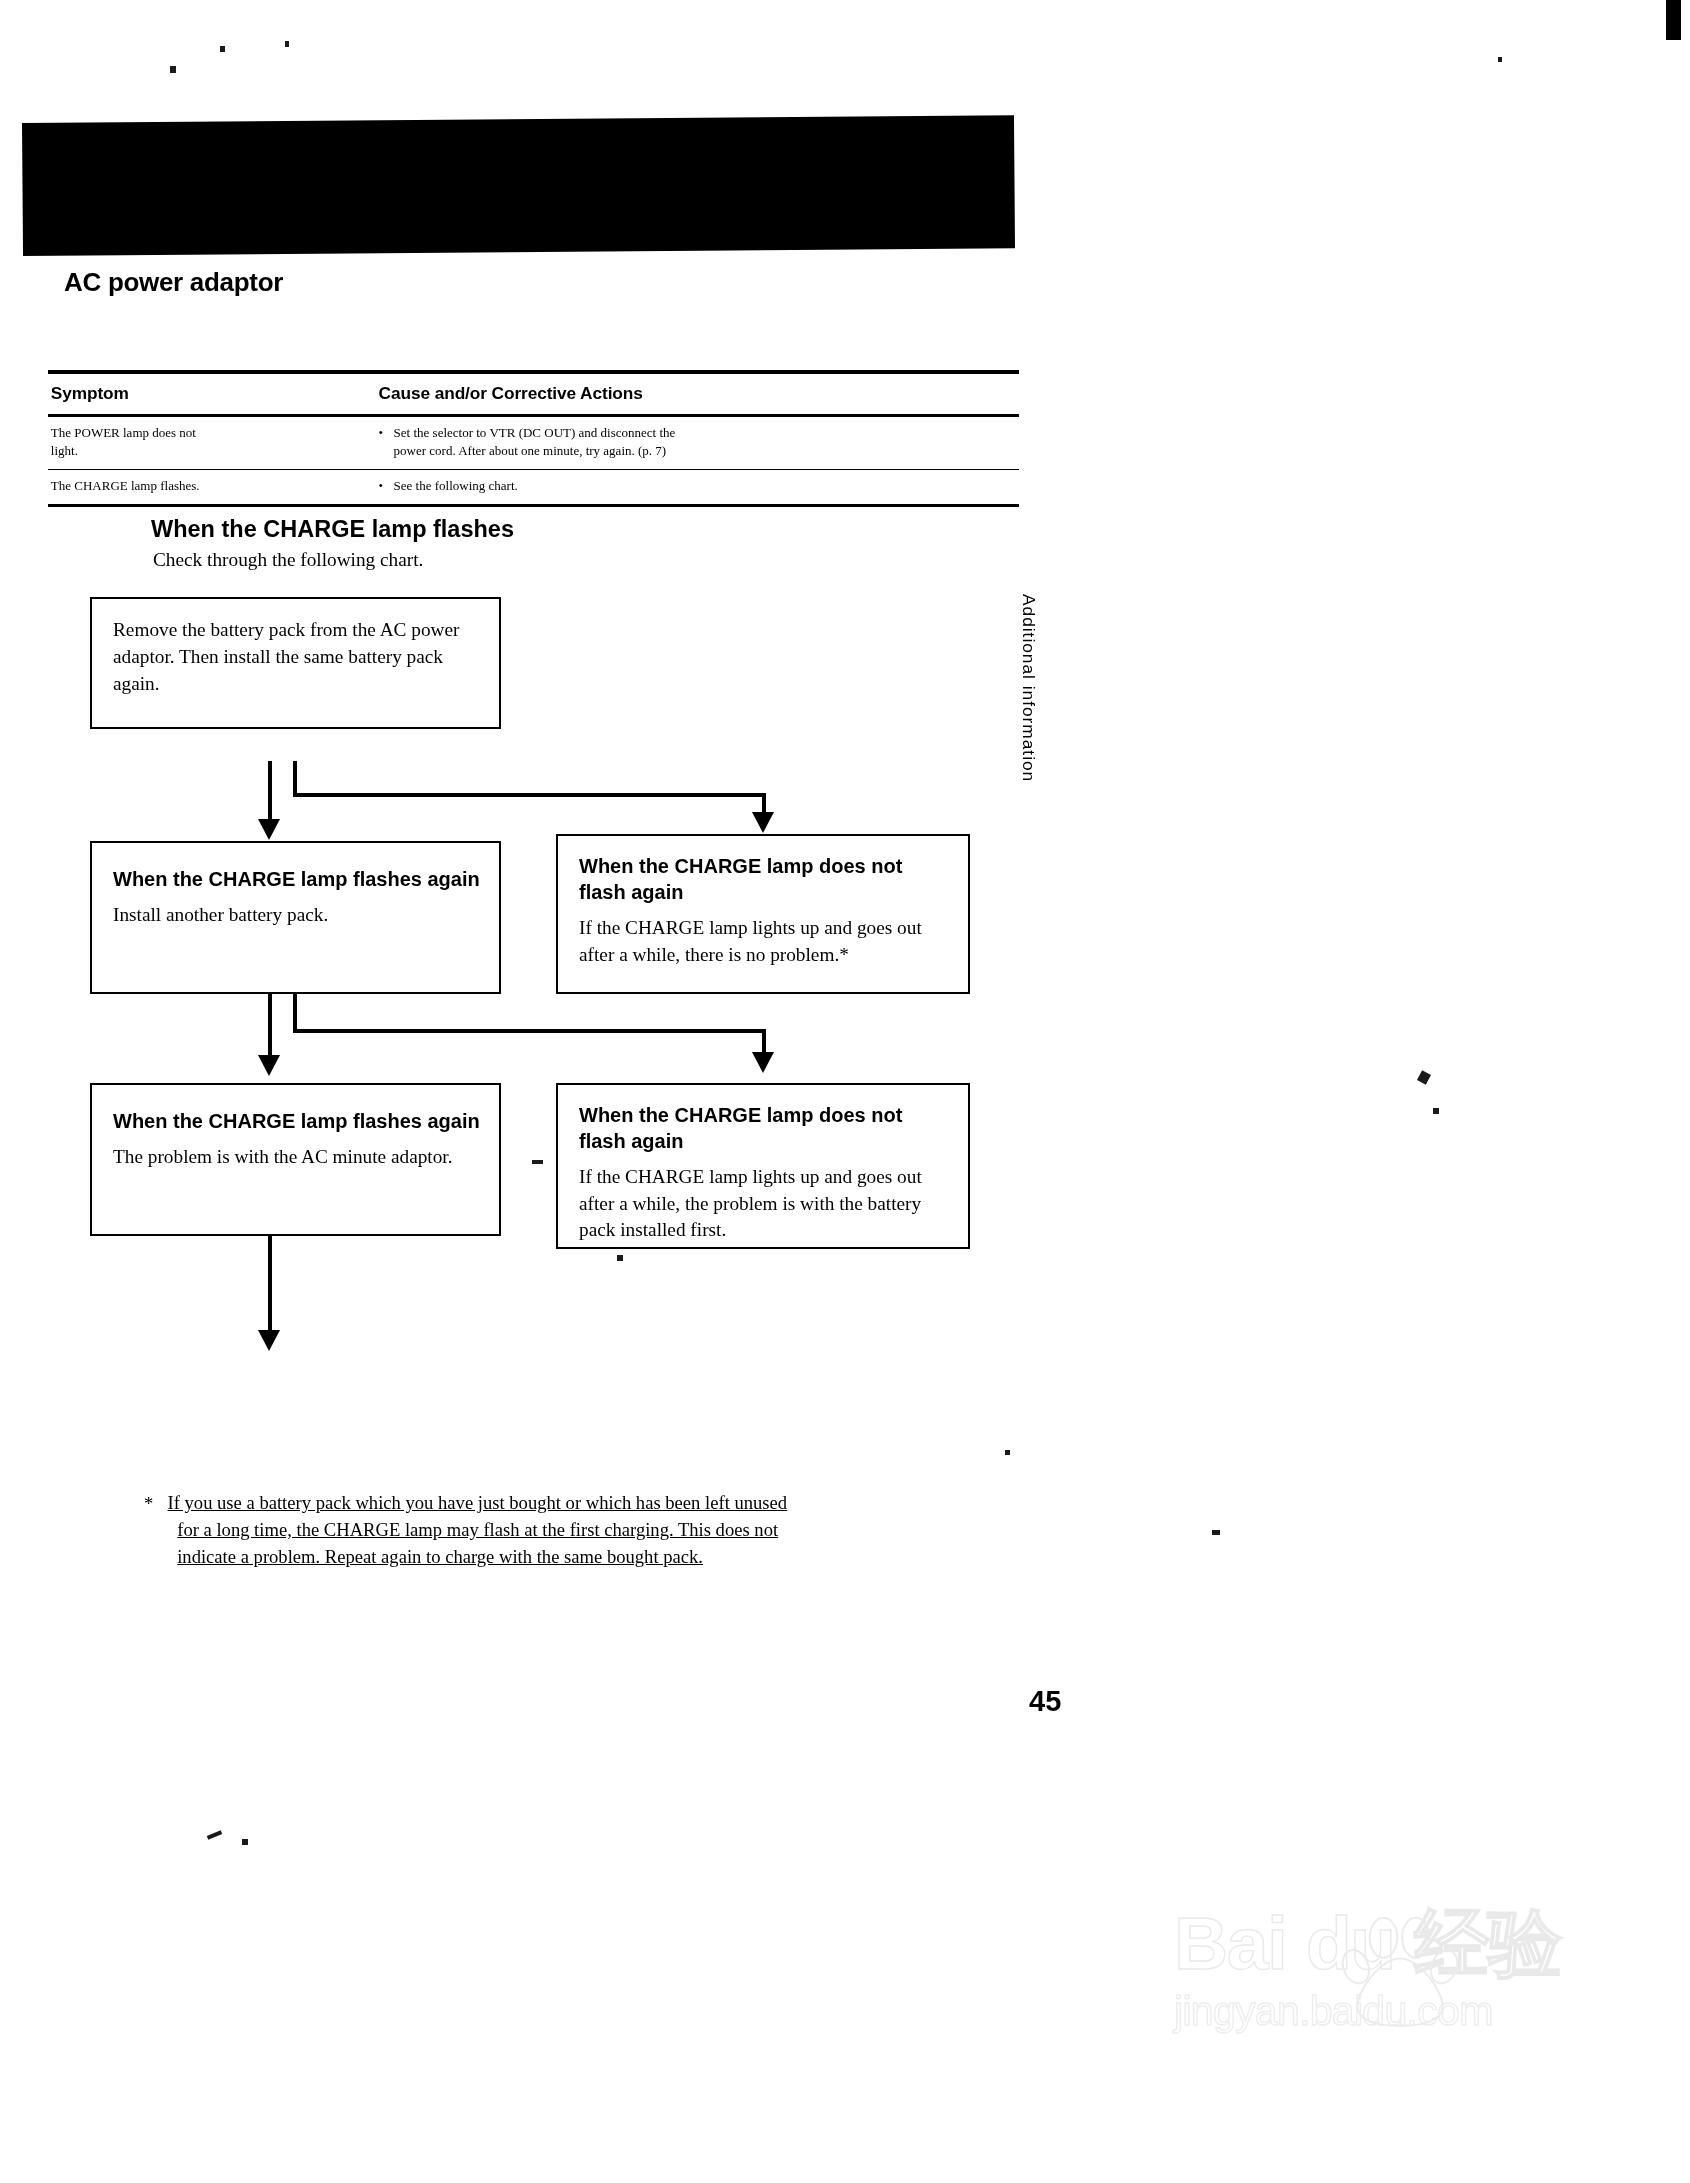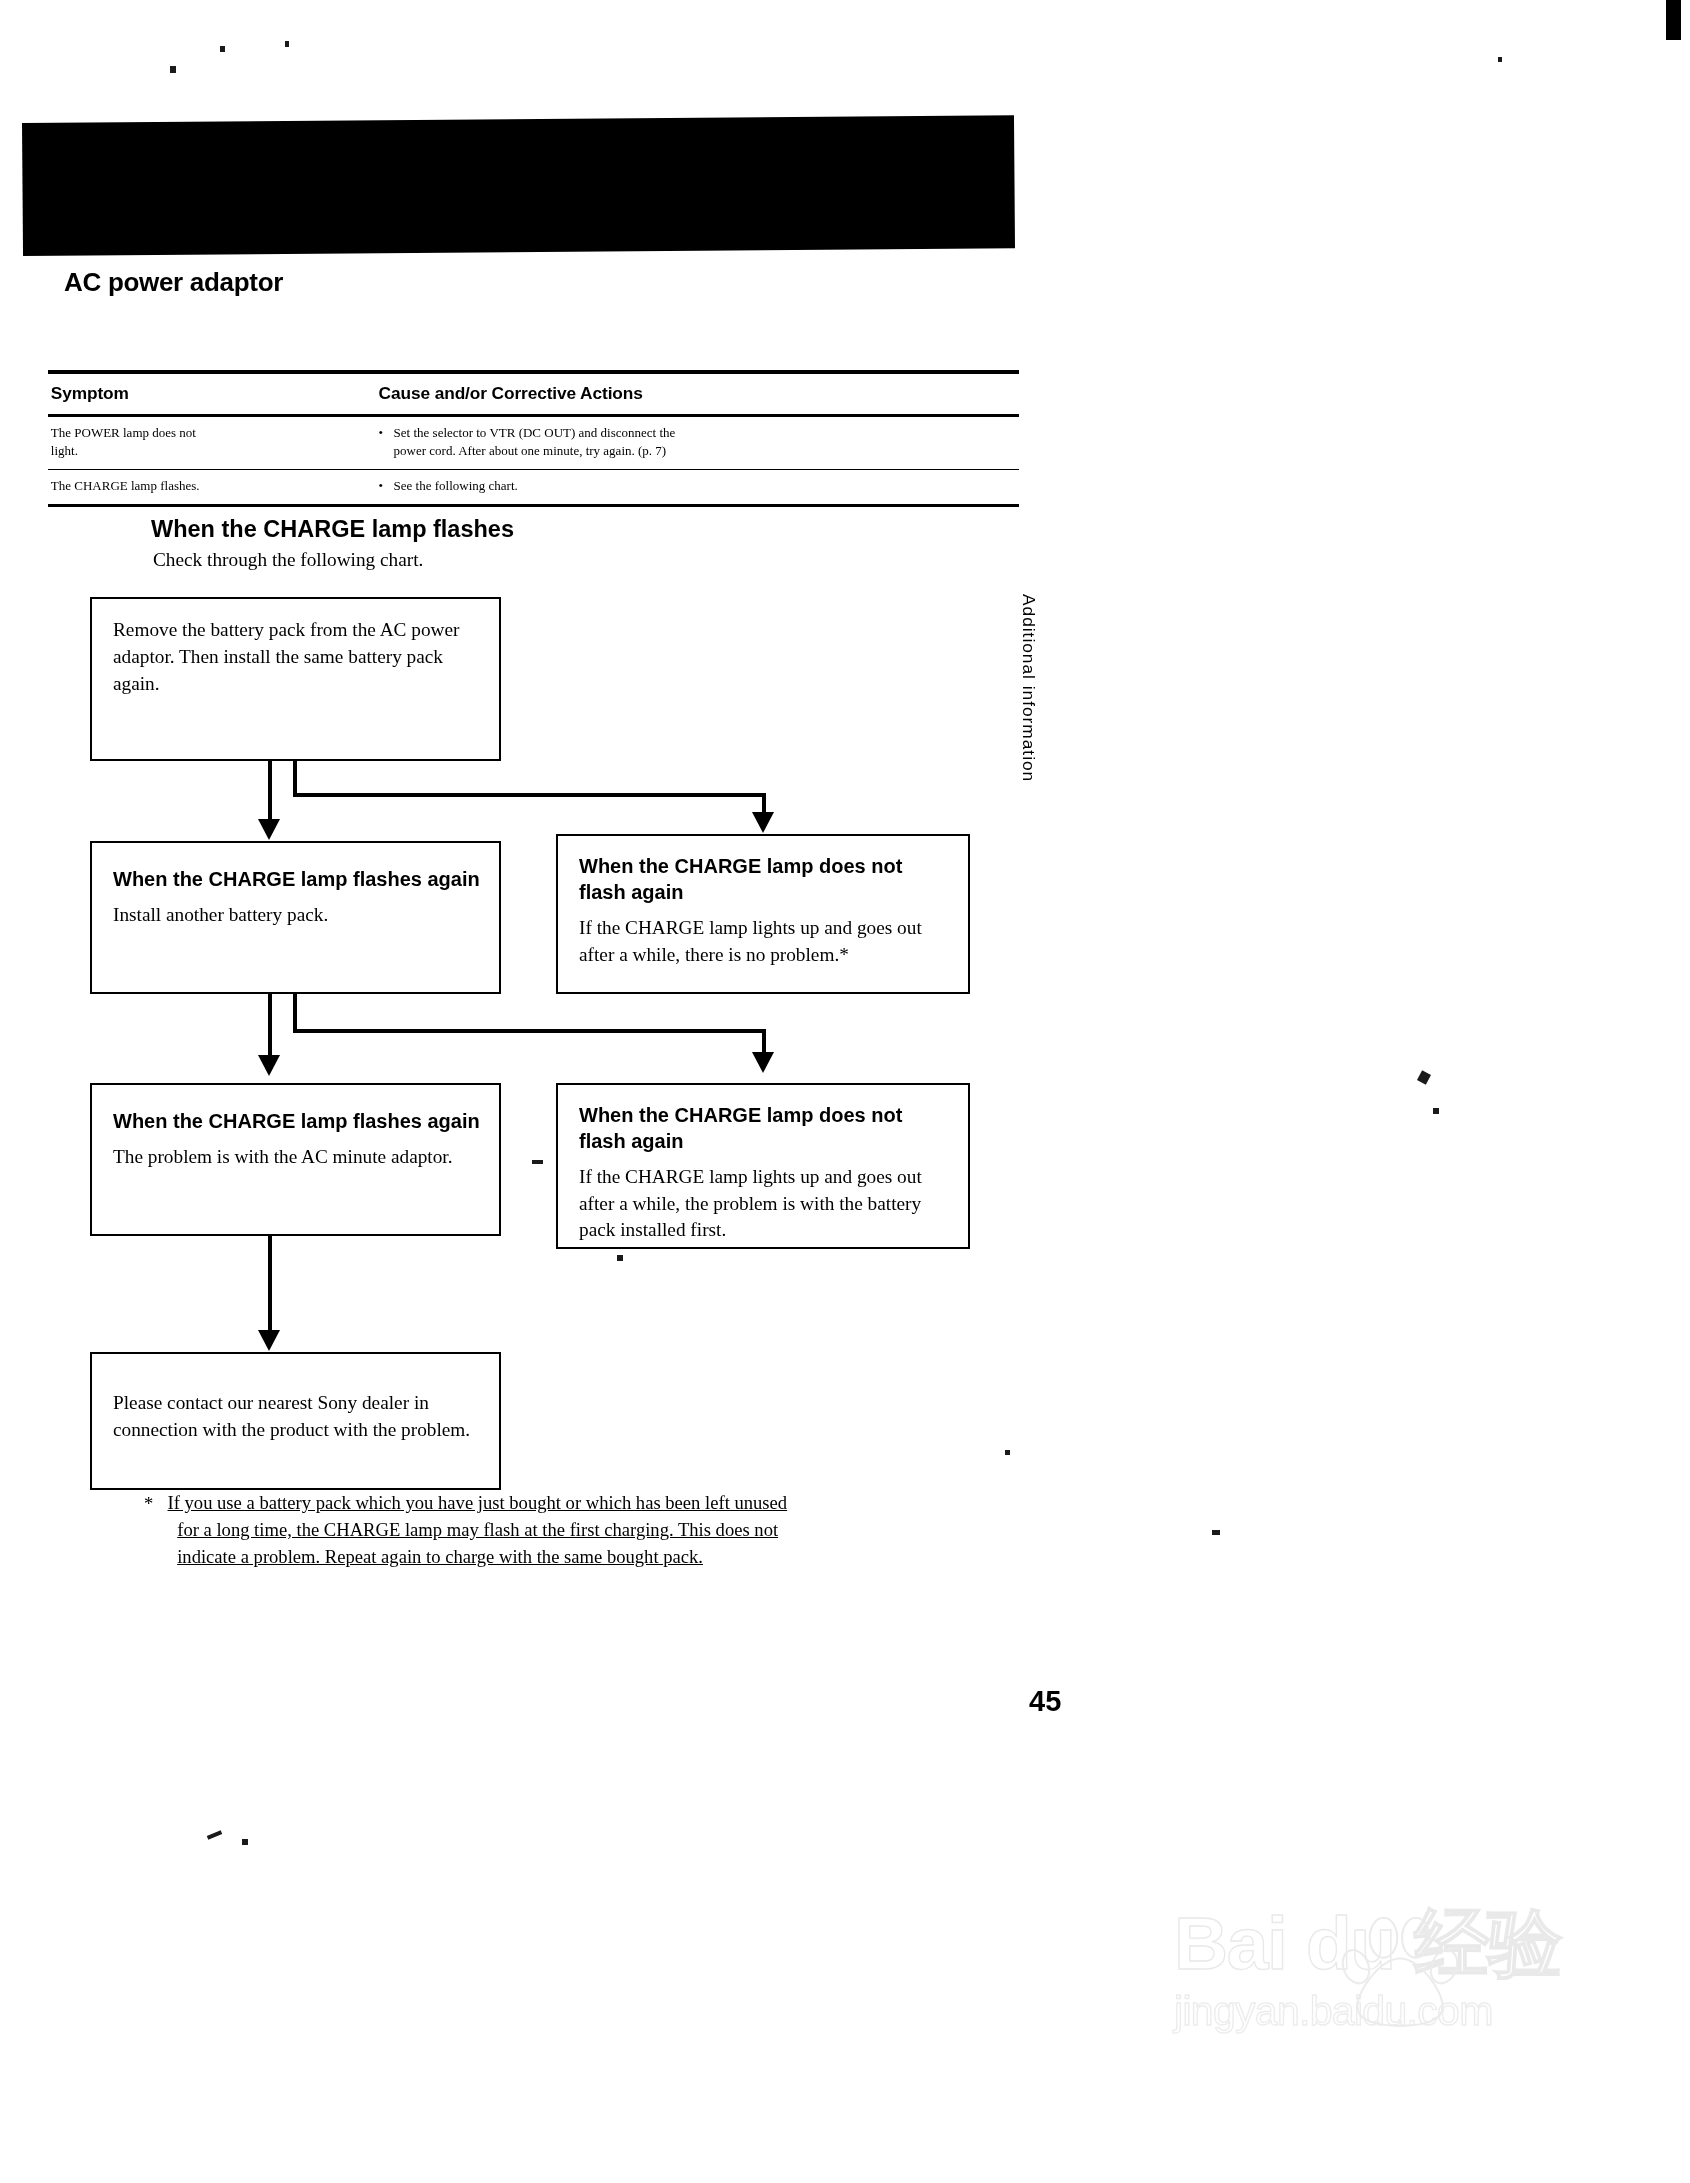--- a/index.html
+++ b/index.html
@@ -117,21 +117,21 @@
     font-size: 20px;
     line-height: 1.28;
     margin-bottom: 9.7px;
   }
   .fbox-body {
     font-size: 19.3px;
     line-height: 1.38;
   }
   .fbox-plain .fbox-body { font-size: 19.3px; line-height: 1.40; }
 
-  #box-remove  { left: 90px; top: 597px;  width: 411px; height: 164px; }
+  #box-remove  { left: 90px; top: 597px;  width: 411px; height: 132px; }
   #box-flash-1 { left: 90px; top: 841px; width: 411px; height: 153px; }
   #box-noflash-1 { left: 556px; top: 834px; width: 414px; height: 160px; }
   #box-flash-2 { left: 90px; top: 1083px; width: 411px; height: 153px; }
   #box-noflash-2 { left: 556px; top: 1083px; width: 414px; height: 166px; }
   #box-dealer  { left: 90px; top: 1352px; width: 411px; height: 138px; }
 
   #box-remove .fbox-inner { padding-top: 16.6px; }
   #box-dealer .fbox-inner { padding-top: 35px; }
 
   
@@ -303,25 +303,20 @@
     </div>
   </div>
 
   <div class="fbox" id="box-noflash-2">
     <div class="fbox-inner" style="padding-top:18px;">
       <div class="fbox-title">When the CHARGE lamp does not flash again</div>
       <div class="fbox-body">If the CHARGE lamp lights up and goes out after a while, the problem is with the battery pack installed first.</div>
     </div>
   </div>
 
-  <div class="fbox fbox-plain" id="box-dealer">
-    <div class="fbox-inner">
-      <div class="fbox-body">Please contact our nearest Sony dealer in connection with the product with the problem.</div>
-    </div>
-  </div>
 
   <div class="vline" style="left:268px;top:761px;height:59px;"></div>
   <div class="arrowhead" style="left:258px;top:819px;"></div>
 
   <div class="vline" style="left:293px;top:761px;height:35px;"></div>
   <div class="hline" style="left:293px;top:793px;width:472px;"></div>
   <div class="vline" style="left:762px;top:793px;height:21px;"></div>
   <div class="arrowhead" style="left:752px;top:812px;"></div>
 
   <div class="vline" style="left:268px;top:994px;height:62px;"></div>

